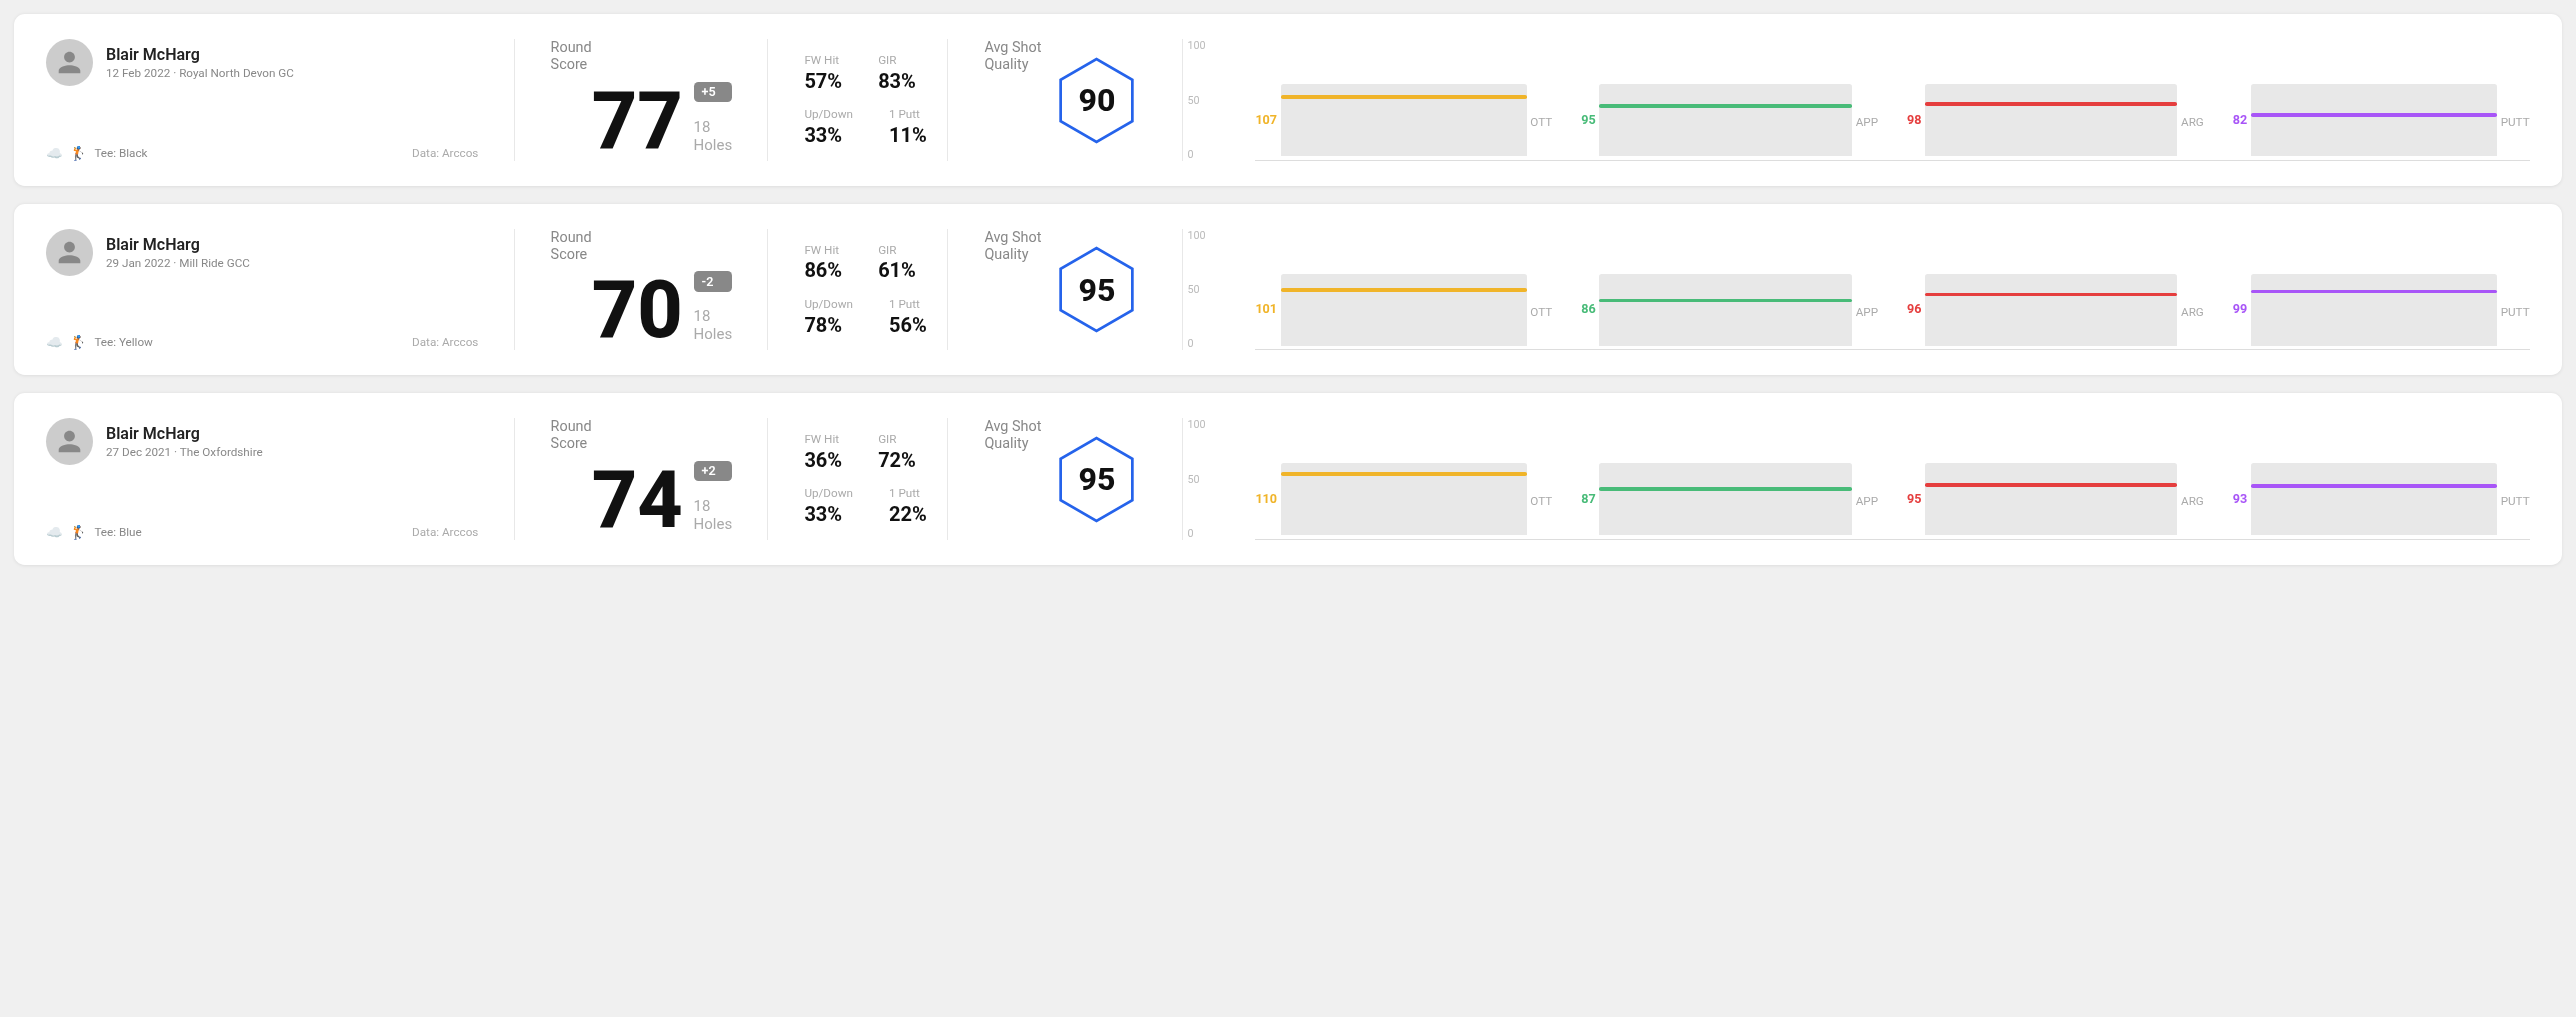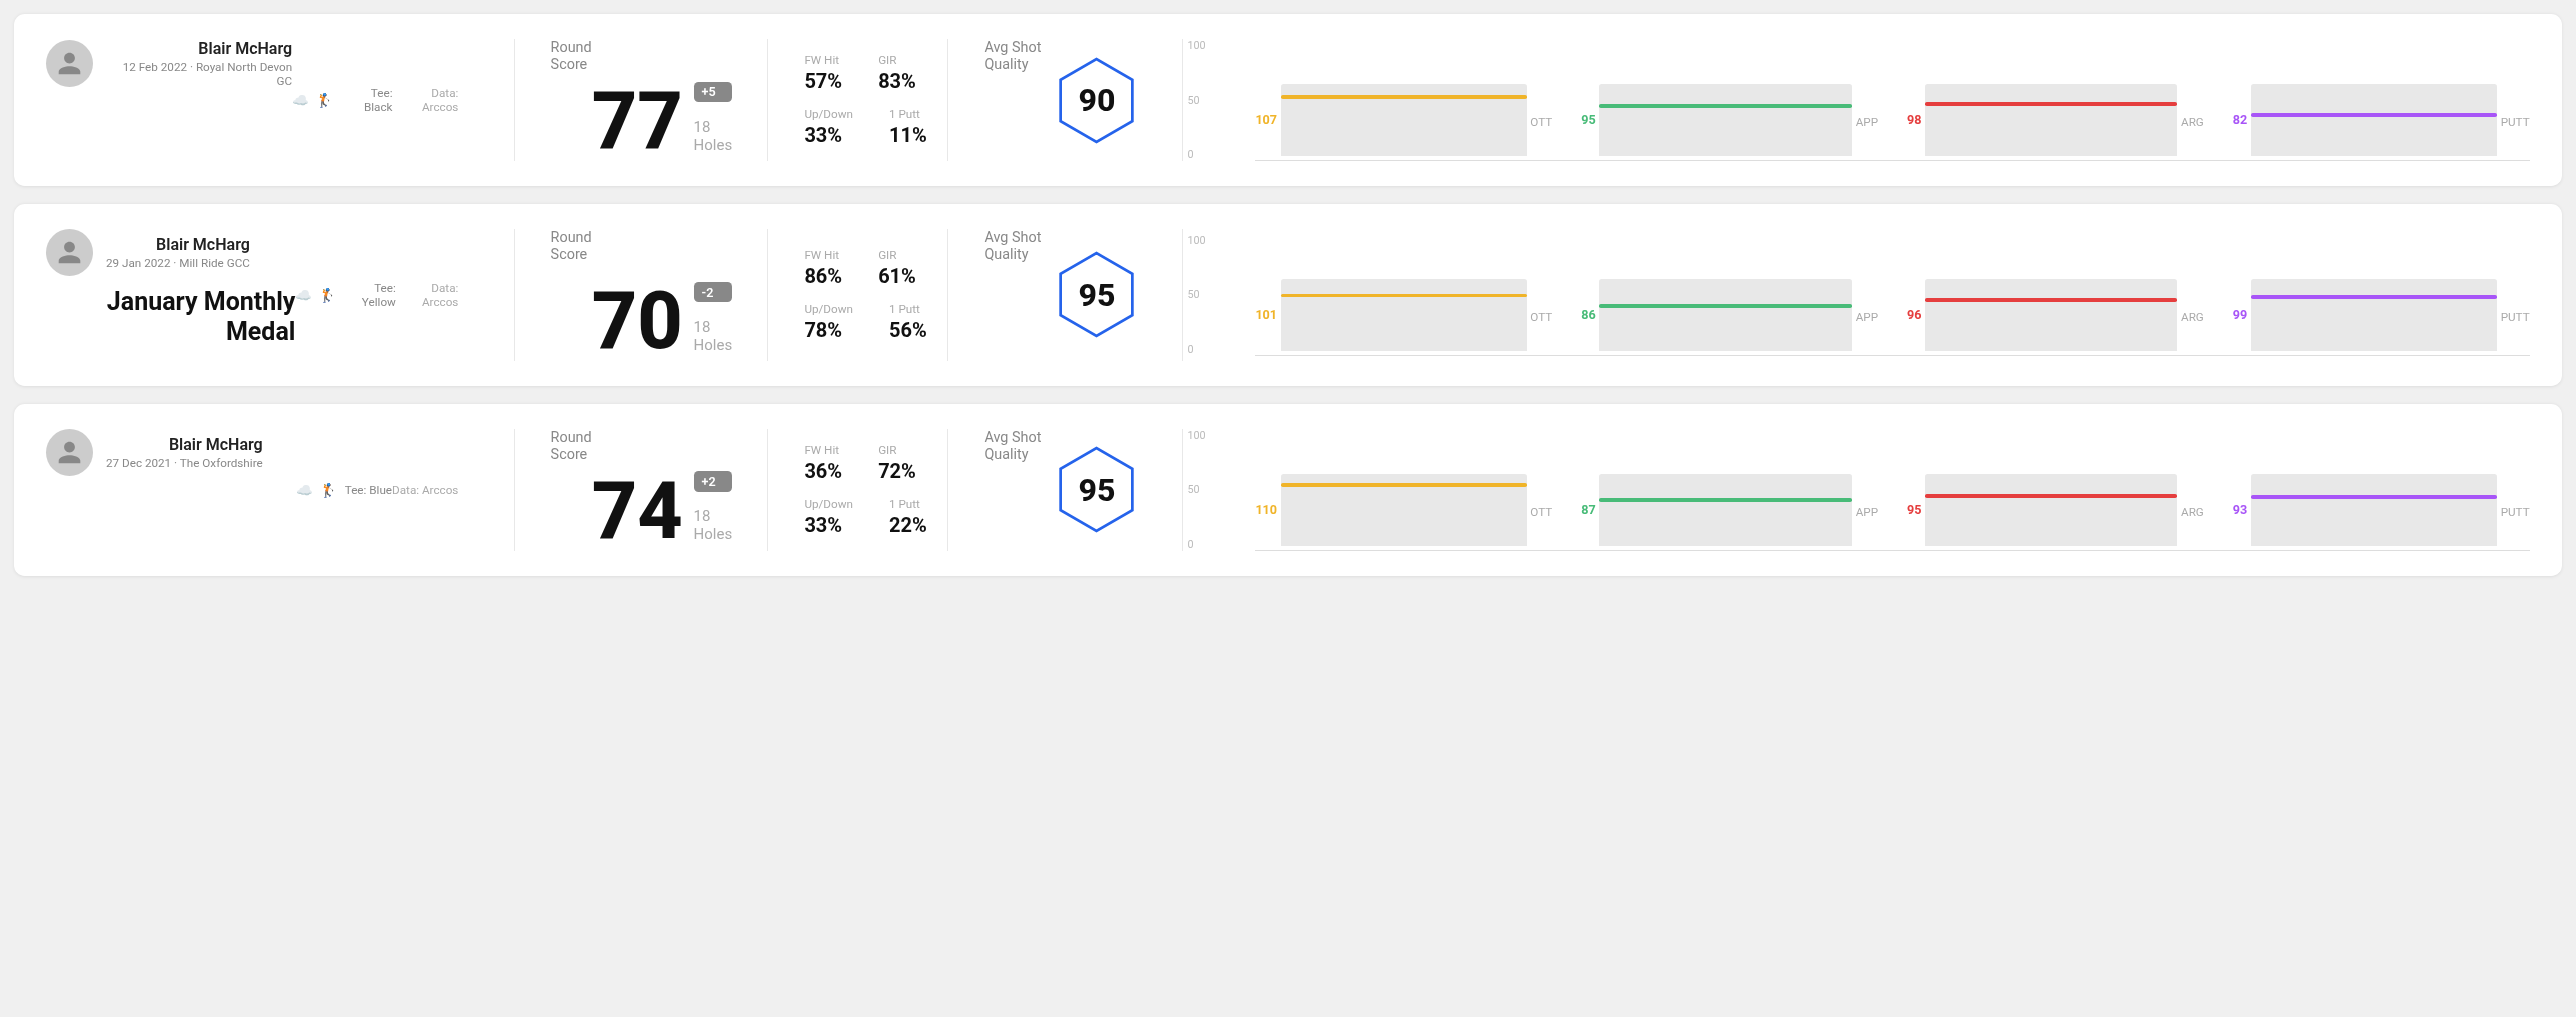--- a/index.html
+++ b/index.html
@@ -15,26 +15,25 @@
       border-radius: 10.8px;
       padding: 25px 32px;
       margin-bottom: 18px;
       display: flex;
       align-items: stretch;
       box-shadow: 0 0.9px 3.6px rgba(0,0,0,0.08);
     }
     .left-section {
       width: 469px;
       min-width: 469px;
-      padding-right: 56px;
+      padding-right: 36px;
       border-right: 0.9px solid #e8e8e8;
       display: flex;
-      flex-direction: row;
+      flex-direction: column;
       justify-content: space-between;
-      text-align: right;
     }
     .user-row {
       display: flex;
       align-items: center;
       gap: 12.6px;
       margin-bottom: 9px;
     }
     .avatar {
       width: 47px;
       height: 47px;
@@ -398,21 +397,20 @@
             <div class="avatar">
               <svg viewBox="0 0 24 24">
                 <path d="M12 12c2.7 0 4.8-2.1 4.8-4.8S14.7 2.4 12 2.4 7.2 4.5 7.2 7.2 9.3 12 12 12zm0 2.4c-3.2 0-9.6 1.6-9.6 4.8v2.4h19.2v-2.4c0-3.2-6.4-4.8-9.6-4.8z"></path>
               </svg>
             </div>
             <div class="user-info">
               <div class="user-name">Blair McHarg</div>
               <div class="user-meta">29 Jan 2022 · Mill Ride GCC</div>
             </div>
           </div>
-          <div class="round-title">January Monthly Medal</div>
         </div>
         <div class="bottom-row">
           <div class="tee-info">
             <span class="tee-icon">☁️</span>
             <span class="tee-icon">🏌️</span>
             <span>Tee: Yellow</span>
           </div>
           <div class="data-source">Data: Arccos</div>
         </div>
       </div>

